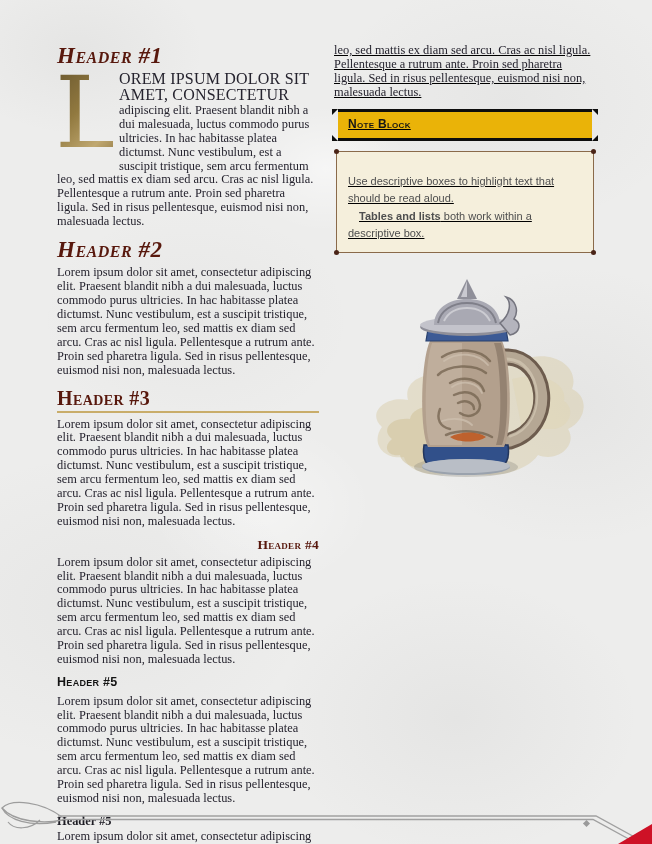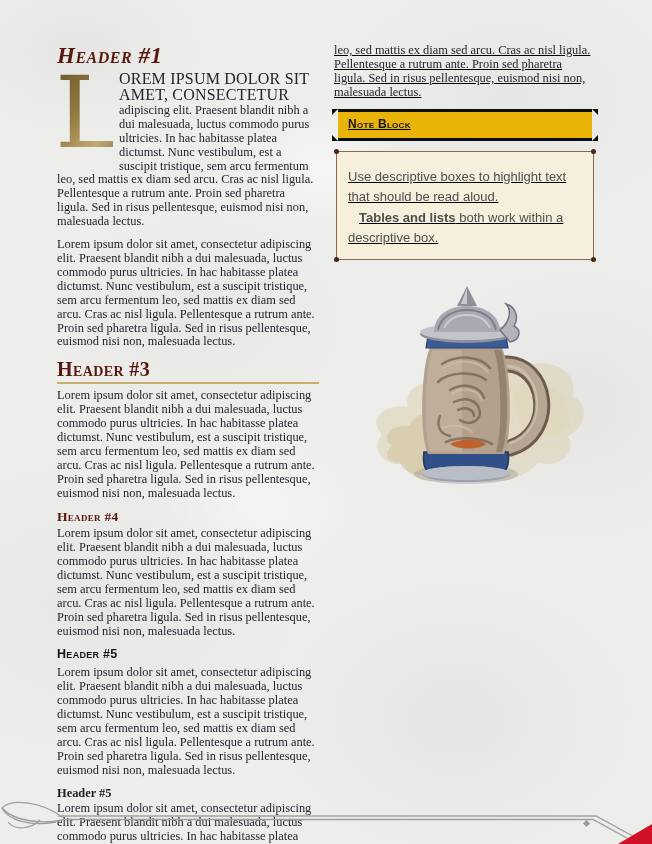--- a/index.html
+++ b/index.html
@@ -24,21 +24,21 @@
   .col{position:absolute;top:44px;width:262px;}
   .col-left{left:57px;}
   .col-right{left:334px;text-decoration:underline;}
 
   h1.brew{font-variant:small-caps;font-weight:bold;color:#58180d;
     font-size:23px;line-height:1.05;margin:0 0 4px;letter-spacing:.5px;font-style:italic;}
   h3.brew{font-variant:small-caps;font-weight:bold;color:#58180d;
     font-size:20px;line-height:1.1;margin:6px 0 5px;padding-bottom:2px;
     border-bottom:2px solid #c9ad6a;letter-spacing:.4px;}
   h4.brew{font-variant:small-caps;font-weight:bold;color:#58180d;
-    font-size:13.5px;line-height:1.1;margin:4px 0 3px;letter-spacing:.3px;}
+    font-size:13.5px;line-height:1.1;margin:4px 0 3px;letter-spacing:.3px;text-align:right;}
   h5.brew{font-variant:small-caps;font-weight:bold;color:#141414;
     font-family:"Liberation Sans", sans-serif;
     font-size:12.5px;line-height:1.1;margin:6px 0 5px;letter-spacing:.3px;}
   h6.brew{font-weight:bold;color:#1d1c24;font-size:12.4px;line-height:1.1;margin:2px 0 2px;}
 
   p.body-text{color:#25232e;font-size:12.4px;line-height:13.9px;margin:0 0 9px;}
   .dropcap{
     float:left;
     font-family:"DejaVu Serif", serif;
     font-size:100px;line-height:78px;
@@ -67,39 +67,40 @@
   .horn.br{right:-6px;bottom:-3px;border-width:0 0 6px 6px;border-color:transparent transparent #0d0d0d transparent;}
 
   
   .descbox{
     position:relative;margin:0 2px 14px;padding:7px 11px 10px;
     background:#f5efdc;border:1px solid #8a6a4a;
     font-family:"Liberation Sans", sans-serif;
   }
   .desc-title{font-variant:small-caps;font-weight:bold;color:#17150e;
     font-size:12px;line-height:1.2;letter-spacing:.3px;}
-  .desc-body{color:#4e4e4e;font-size:13px;line-height:1.55;margin-top:8px;}
+  .desc-body{color:#4e4e4e;font-size:11px;line-height:1.55;margin-top:14px;}
   .desc-indent{text-indent:11px;margin-top:1px;}
   .dot{position:absolute;width:5px;height:5px;border-radius:50%;background:#4a2417;}
   .dot.tl{left:-3px;top:-3px;} .dot.tr{right:-3px;top:-3px;}
   .dot.bl{left:-3px;bottom:-3px;} .dot.br{right:-3px;bottom:-3px;}
 
   .stein-wrap{margin:26px 0 0 28px;width:228px;height:205px;}
 
   .footer{position:absolute;left:0;top:800px;width:652px;height:44px;}
 </style>
 </head>
 <body>
 
 <div class="texture"></div>
 
 <div class="col col-left">
   <h1 class="brew">Header #1</h1>
   <p class="body-text"><span class="dropcap">L</span><span class="lead">orem ipsum dolor sit amet, consectetur</span><span> adipiscing elit. Praesent blandit nibh a dui malesuada, luctus commodo purus ultricies. In hac habitasse platea dictumst. Nunc vestibulum, est a suscipit tristique, sem arcu fermentum leo, sed mattis ex diam sed arcu. Cras ac nisl ligula. Pellentesque a rutrum ante. Proin sed pharetra ligula. Sed in risus pellentesque, euismod nisi non, malesuada lectus.</span></p>
 
+  <h1 class="brew">Header #2</h1>
   <p class="body-text">Lorem ipsum dolor sit amet, consectetur adipiscing elit. Praesent blandit nibh a dui malesuada, luctus commodo purus ultricies. In hac habitasse platea dictumst. Nunc vestibulum, est a suscipit tristique, sem arcu fermentum leo, sed mattis ex diam sed arcu. Cras ac nisl ligula. Pellentesque a rutrum ante. Proin sed pharetra ligula. Sed in risus pellentesque, euismod nisi non, malesuada lectus.</p>
 
   <h3 class="brew">Header #3</h3>
   <p class="body-text">Lorem ipsum dolor sit amet, consectetur adipiscing elit. Praesent blandit nibh a dui malesuada, luctus commodo purus ultricies. In hac habitasse platea dictumst. Nunc vestibulum, est a suscipit tristique, sem arcu fermentum leo, sed mattis ex diam sed arcu. Cras ac nisl ligula. Pellentesque a rutrum ante. Proin sed pharetra ligula. Sed in risus pellentesque, euismod nisi non, malesuada lectus.</p>
 
   <h4 class="brew">Header #4</h4>
   <p class="body-text">Lorem ipsum dolor sit amet, consectetur adipiscing elit. Praesent blandit nibh a dui malesuada, luctus commodo purus ultricies. In hac habitasse platea dictumst. Nunc vestibulum, est a suscipit tristique, sem arcu fermentum leo, sed mattis ex diam sed arcu. Cras ac nisl ligula. Pellentesque a rutrum ante. Proin sed pharetra ligula. Sed in risus pellentesque, euismod nisi non, malesuada lectus.</p>
 
   <h5 class="brew">Header #5</h5>
   <p class="body-text">Lorem ipsum dolor sit amet, consectetur adipiscing elit. Praesent blandit nibh a dui malesuada, luctus commodo purus ultricies. In hac habitasse platea dictumst. Nunc vestibulum, est a suscipit tristique, sem arcu fermentum leo, sed mattis ex diam sed arcu. Cras ac nisl ligula. Pellentesque a rutrum ante. Proin sed pharetra ligula. Sed in risus pellentesque, euismod nisi non, malesuada lectus.</p>

